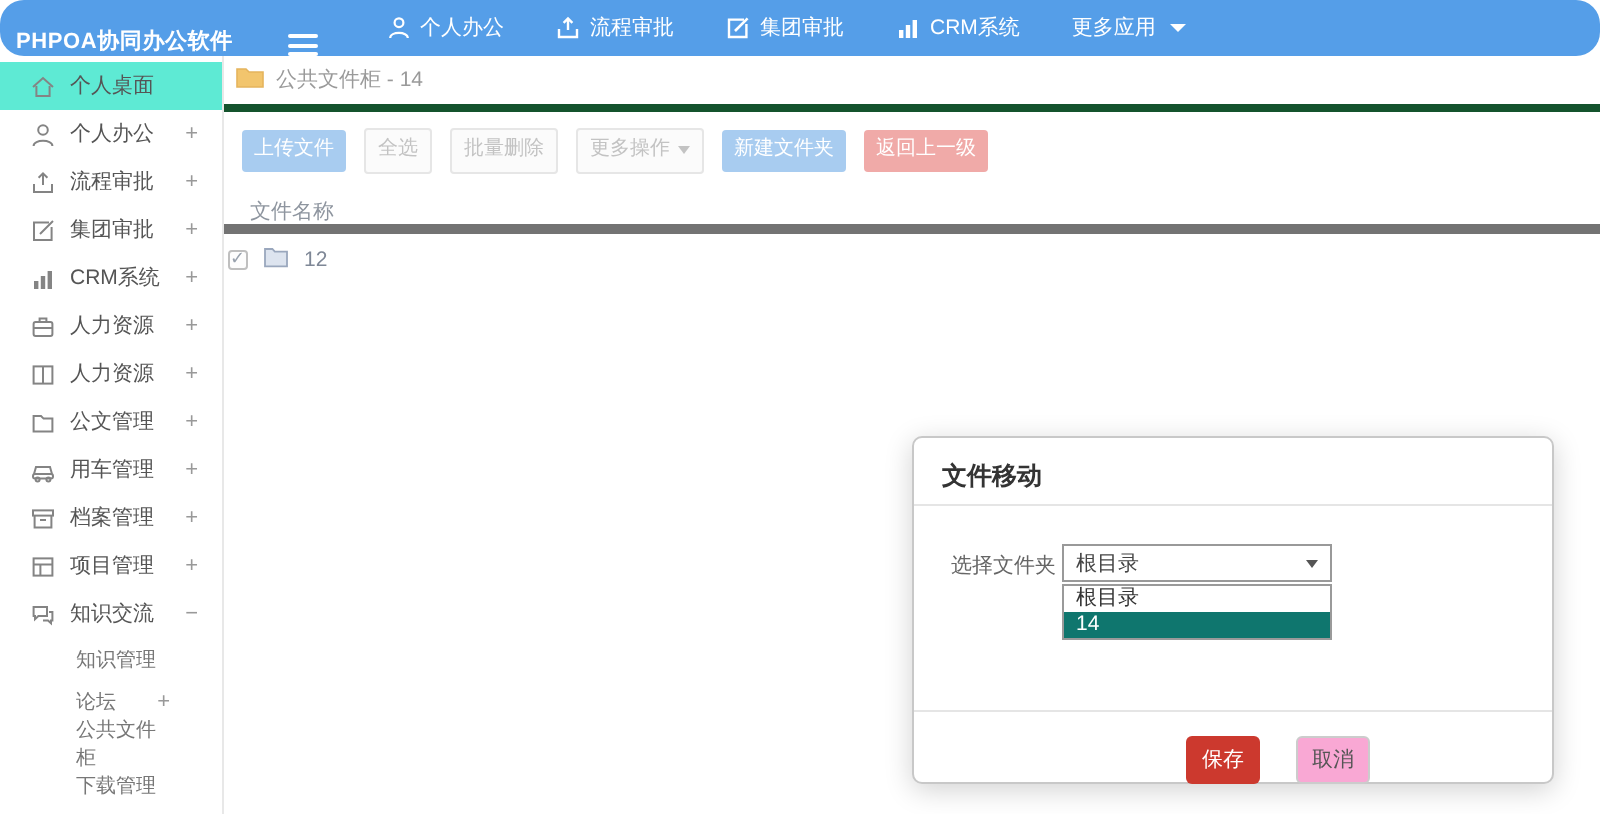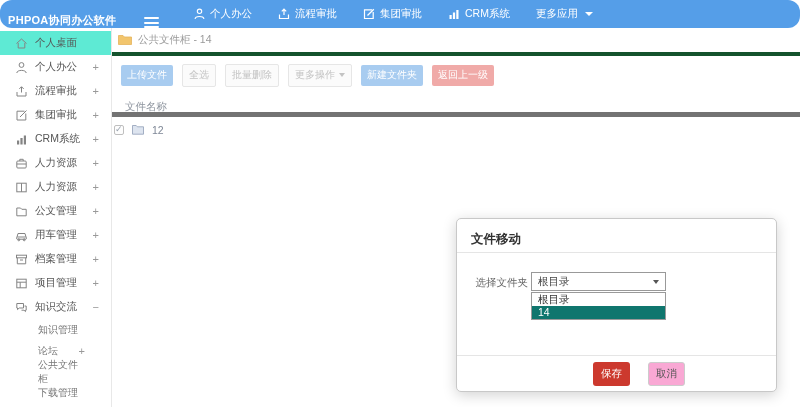--- a/index.html
+++ b/index.html
@@ -41,21 +41,21 @@
   .modal { position:absolute; left:456px; top:218px; width:321px; height:174px; background:#fff; border:1px solid #c8c8c8; border-radius:5px; box-shadow:0 3px 14px rgba(0,0,0,.18); z-index:10; }
   .modal-header { height:34px; border-bottom:1px solid #e5e5e5; padding:10px 14px 0; }
   .modal-title { font-size:12.5px; font-weight:bold; color:#333; }
   .modal-body { position:relative; height:102px; }
   .form-label { position:absolute; left:0; top:23px; width:71px; text-align:right; font-size:10.5px; color:#666; }
   .select { position:absolute; left:74px; top:19px; width:135px; height:19px; border:1px solid #999; background:#fff; display:flex; align-items:center; justify-content:space-between; padding:0 6px; font-size:10.5px; color:#444; cursor:pointer; }
   .caret-d { width:0; height:0; border-left:3.5px solid transparent; border-right:3.5px solid transparent; border-top:4px solid #555; }
   .droplist { position:absolute; left:74px; top:39px; width:135px; border:1px solid #9a9a9a; background:#fff; }
   .opt { height:13px; line-height:13px; padding:0 6px; font-size:10.5px; color:#333; cursor:pointer; }
   .opt.selected { background:#0f766e; color:#fff; }
-  .modal-footer { height:37px; border-top:1px solid #e5e5e5; display:flex; align-items:center; padding-left:136px; gap:18px; }
+  .modal-footer { height:37px; border-top:1px solid #e5e5e5; display:flex; align-items:flex-end; padding-left:136px; gap:18px; }
   .btn-save { background:#cc392e; color:#fff; border:none; border-radius:3px; padding:5px 8px; font-size:10.5px; cursor:pointer; }
   .btn-cancel { background:#f9a8d4; border:1px solid #ccc; border-radius:3px; color:#555; padding:4px 7px; font-size:10.5px; cursor:pointer; }
 </style>
 </head>
 <body>
 
 <div class="topbar">
   <div class="brand">PHPOA协同办公软件</div>
   <div class="hamburger">
       <span></span>

